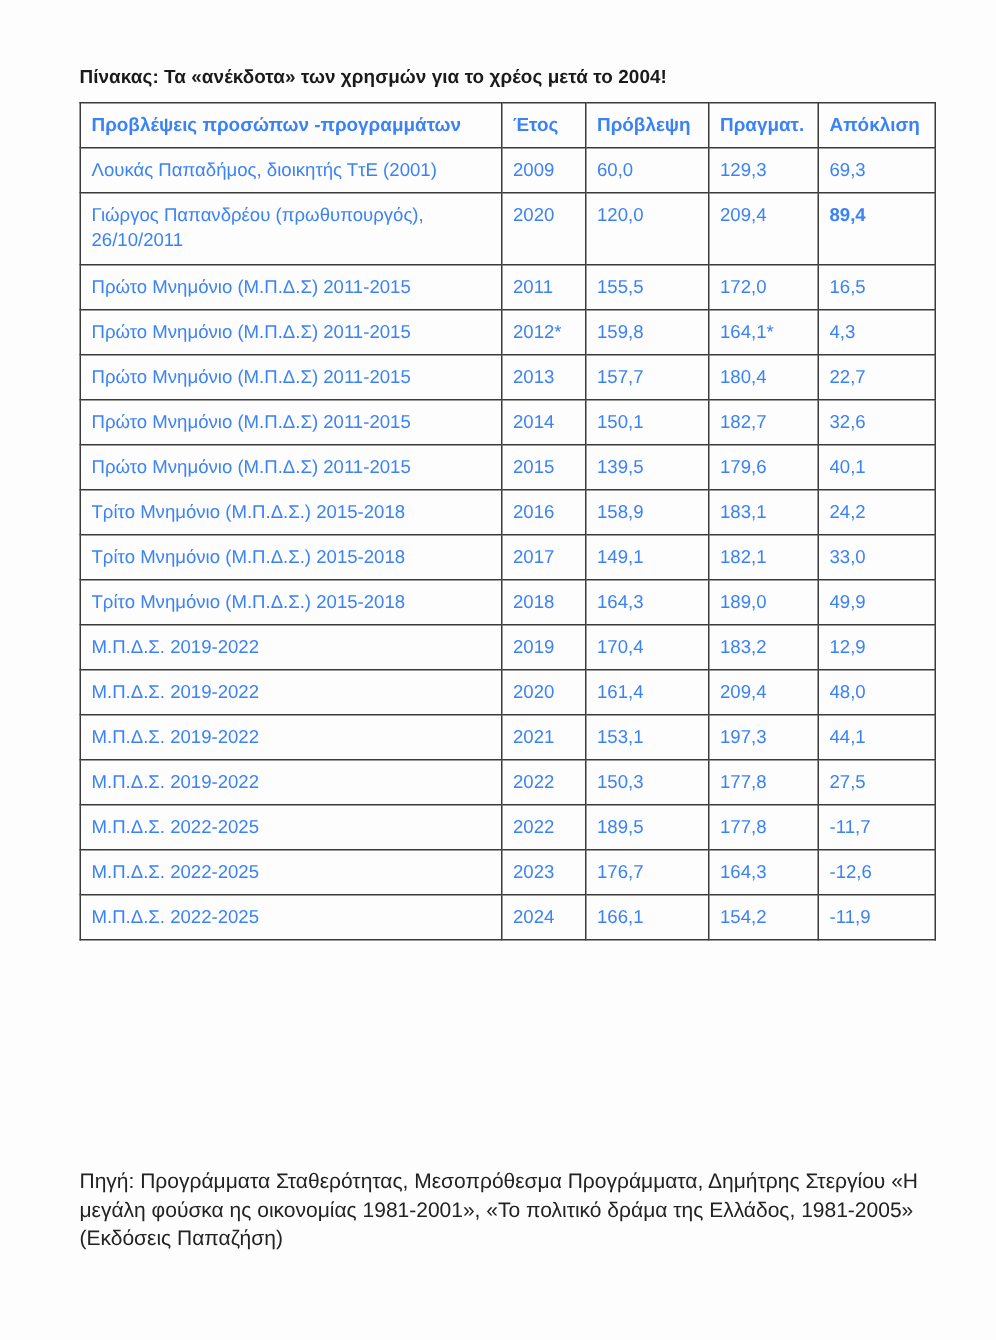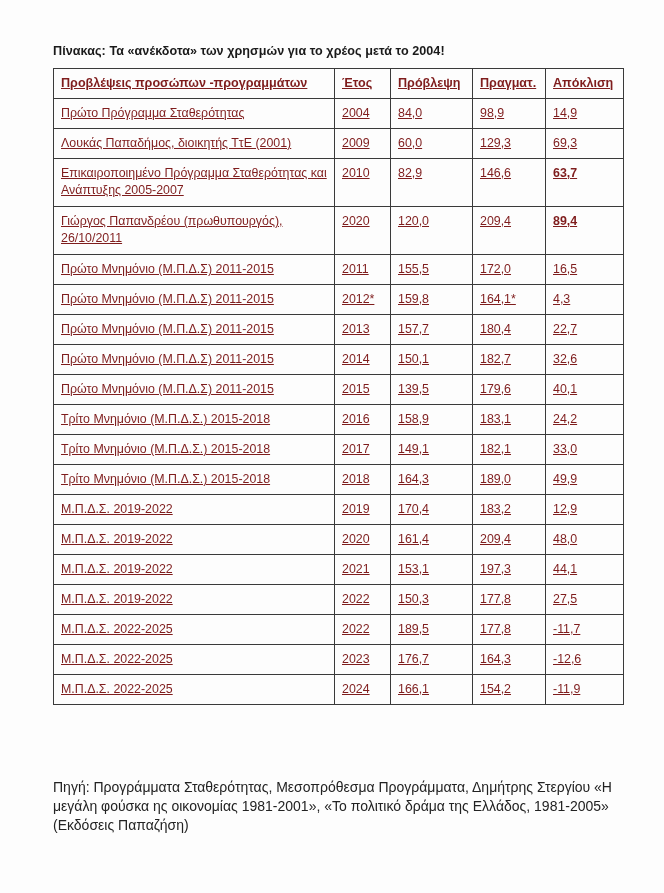--- a/index.html
+++ b/index.html
@@ -33,23 +33,22 @@
     letter-spacing: 0.05px;
     white-space: nowrap;
   }
   table.debt {
     position: absolute;
     left: 53px;
     top: 68px;
     width: 570px;
     border-collapse: collapse;
     font-size: 12.4px;
-    color: #7f1d1d;
+    color: #3b82f6;
     table-layout: fixed;
-    text-decoration: underline;
   }
   table.debt th, table.debt td {
     border: 1.3px solid #3a3a3a;
     padding: 6px 6px 0 7px;
     vertical-align: top;
     text-align: left;
     line-height: 17px;
   }
   table.debt th {
     font-weight: bold;
@@ -94,39 +93,25 @@
       <tr>
         <th>Προβλέψεις προσώπων -προγραμμάτων</th>
         <th>Έτος</th>
         <th>Πρόβλεψη</th>
         <th>Πραγματ.</th>
         <th>Απόκλιση</th>
       </tr>
     </thead>
     <tbody id="table-body">
         <tr class="single">
-          <td>Πρώτο Πρόγραμμα Σταθερότητας</td>
-          <td>2004</td>
-          <td>84,0</td>
-          <td>98,9</td>
-          <td>14,9</td>
-        </tr>
-        <tr class="single">
           <td>Λουκάς Παπαδήμος, διοικητής ΤτΕ (2001)</td>
           <td>2009</td>
           <td>60,0</td>
           <td>129,3</td>
           <td>69,3</td>
-        </tr>
-        <tr class="double">
-          <td>Επικαιροποιημένο Πρόγραμμα Σταθερότητας και Ανάπτυξης 2005-2007</td>
-          <td>2010</td>
-          <td>82,9</td>
-          <td>146,6</td>
-          <td class="bold">63,7</td>
         </tr>
         <tr class="double">
           <td>Γιώργος Παπανδρέου (πρωθυπουργός), 26/10/2011</td>
           <td>2020</td>
           <td>120,0</td>
           <td>209,4</td>
           <td class="bold">89,4</td>
         </tr>
         <tr class="single">
           <td>Πρώτο Μνημόνιο (Μ.Π.Δ.Σ) 2011-2015</td>

